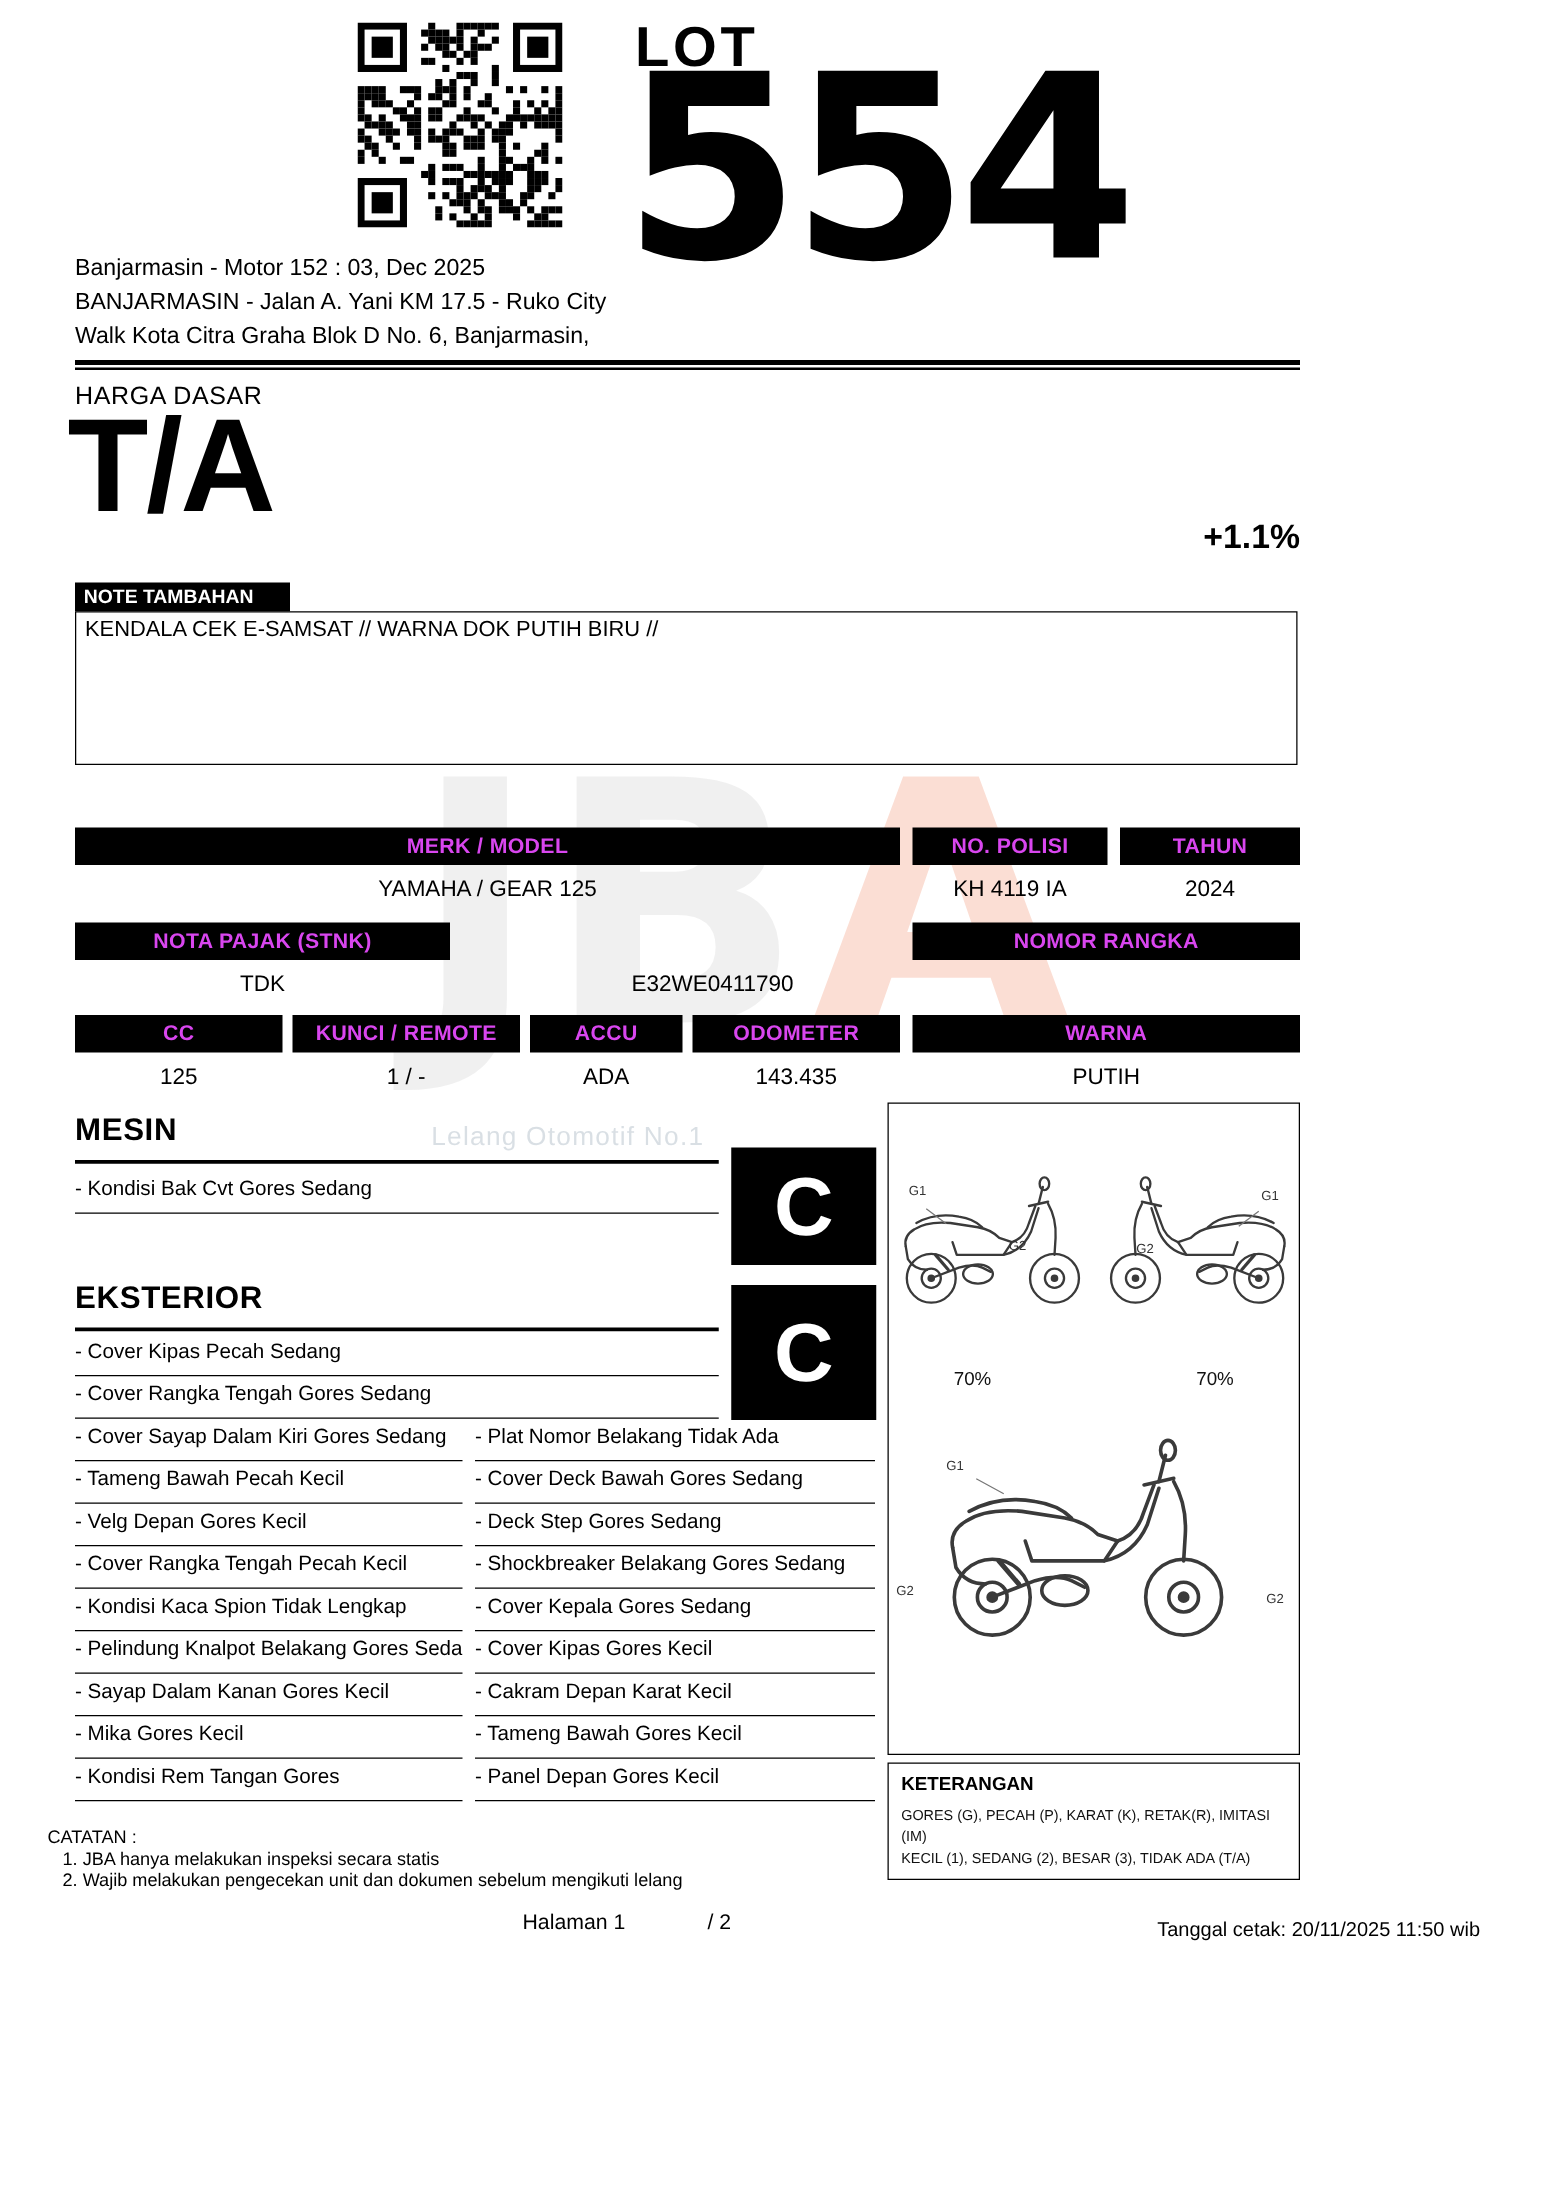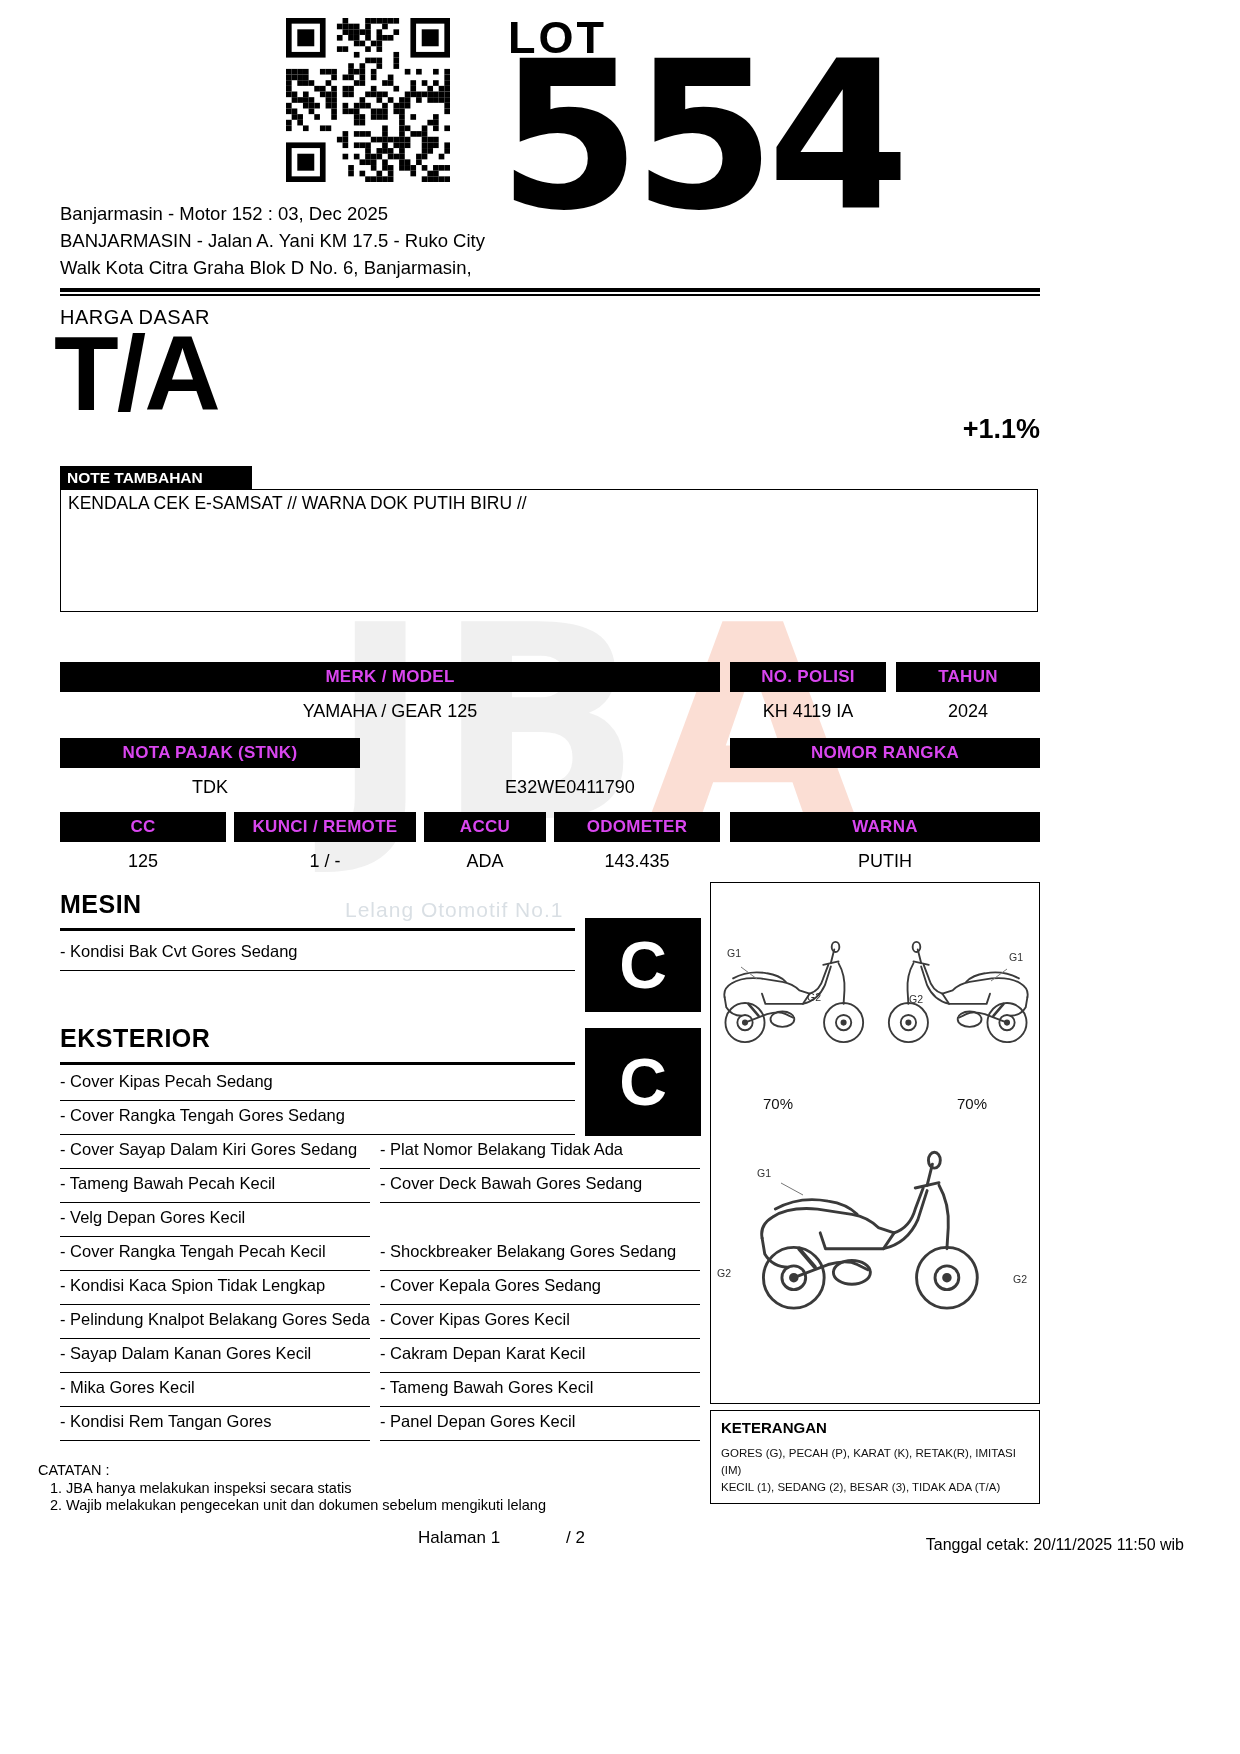--- a/index.html
+++ b/index.html
@@ -339,21 +339,21 @@
     <div>BANJARMASIN - Jalan A. Yani KM 17.5 - Ruko City</div>
     <div>Walk Kota Citra Graha Blok D No. 6, Banjarmasin,</div>
   </div>
 
   <div class="abs divider" style="left:60px;top:288px;width:980px"></div>
 
   <div class="abs" style="left:60px;top:306px;font-size:20px;letter-spacing:.5px">HARGA DASAR</div>
   <div class="abs" style="left:54px;top:318px;font-size:106px;font-weight:bold;letter-spacing:-2px;line-height:1.05">T/A</div>
   <div class="abs" style="left:840px;top:414px;width:200px;text-align:right;font-size:27px;font-weight:bold">+1.1%</div>
 
-  <div class="abs" style="left:60px;top:466px;width:192px;height:23px;background:#000;color:#fff;font-weight:bold;font-size:15.5px;line-height:23px;padding-left:7px">NOTE TAMBAHAN</div>
+  <div class="abs" style="left:60px;top:466px;width:172px;height:23px;background:#000;color:#fff;font-weight:bold;font-size:15.5px;line-height:23px;padding-left:7px">NOTE TAMBAHAN</div>
   <div class="abs" style="left:60px;top:489px;width:978px;height:123px;border:1.6px solid #000;padding:3px 7px;font-size:17.5px">
     <span>KENDALA CEK E-SAMSAT // WARNA DOK PUTIH BIRU //</span>
   </div>
 
   <div class="abs hdr" style="left:60px;top:662px;width:660px">MERK / MODEL</div>
   <div class="abs hdr" style="left:730px;top:662px;width:156px">NO. POLISI</div>
   <div class="abs hdr" style="left:896px;top:662px;width:144px">TAHUN</div>
   <div class="abs val" style="left:60px;top:694px;width:660px">YAMAHA / GEAR 125</div>
   <div class="abs val" style="left:730px;top:694px;width:156px">KH 4119 IA</div>
   <div class="abs val" style="left:896px;top:694px;width:144px">2024</div>
@@ -389,20 +389,21 @@
   <div class="abs row" style="left:60px;top:1208px;width:310px">- Velg Depan Gores Kecil</div>
   <div class="abs row" style="left:60px;top:1242px;width:310px">- Cover Rangka Tengah Pecah Kecil</div>
   <div class="abs row" style="left:60px;top:1276px;width:310px">- Kondisi Kaca Spion Tidak Lengkap</div>
   <div class="abs row" style="left:60px;top:1310px;width:310px">- Pelindung Knalpot Belakang Gores Sedang</div>
   <div class="abs row" style="left:60px;top:1344px;width:310px">- Sayap Dalam Kanan Gores Kecil</div>
   <div class="abs row" style="left:60px;top:1378px;width:310px">- Mika Gores Kecil</div>
   <div class="abs row" style="left:60px;top:1412px;width:310px">- Kondisi Rem Tangan Gores</div>
 
   <div class="abs row" style="left:380px;top:1140px;width:320px">- Plat Nomor Belakang Tidak Ada</div>
   <div class="abs row" style="left:380px;top:1174px;width:320px">- Cover Deck Bawah Gores Sedang</div>
+  <div class="abs row" style="left:380px;top:1208px;width:320px">- Deck Step Gores Sedang</div>
   <div class="abs row" style="left:380px;top:1242px;width:320px">- Shockbreaker Belakang Gores Sedang</div>
   <div class="abs row" style="left:380px;top:1276px;width:320px">- Cover Kepala Gores Sedang</div>
   <div class="abs row" style="left:380px;top:1310px;width:320px">- Cover Kipas Gores Kecil</div>
   <div class="abs row" style="left:380px;top:1344px;width:320px">- Cakram Depan Karat Kecil</div>
   <div class="abs row" style="left:380px;top:1378px;width:320px">- Tameng Bawah Gores Kecil</div>
   <div class="abs row" style="left:380px;top:1412px;width:320px">- Panel Depan Gores Kecil</div>
 
   <div class="abs" style="left:710px;top:882px;width:330px;height:522px;border:1.6px solid #000">
     <svg width="327" height="519" viewBox="0 0 327 519">
       <defs>

